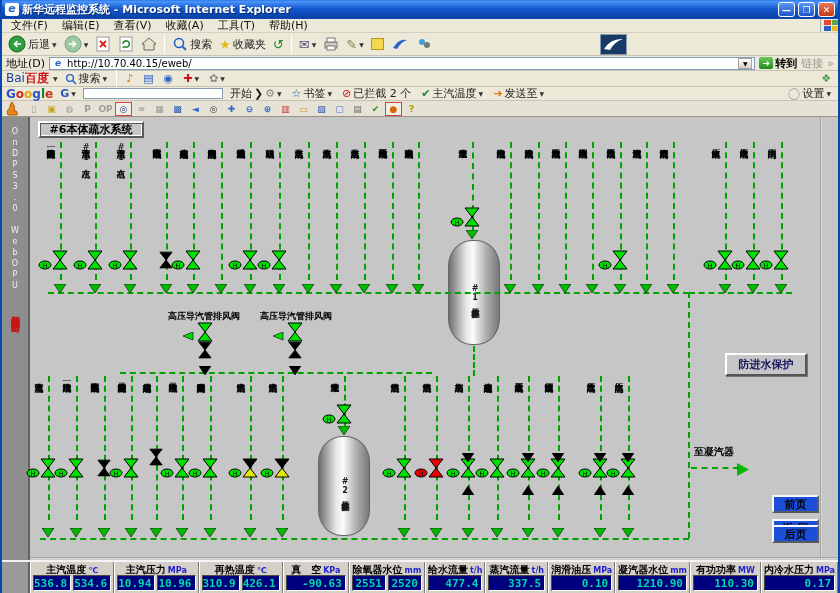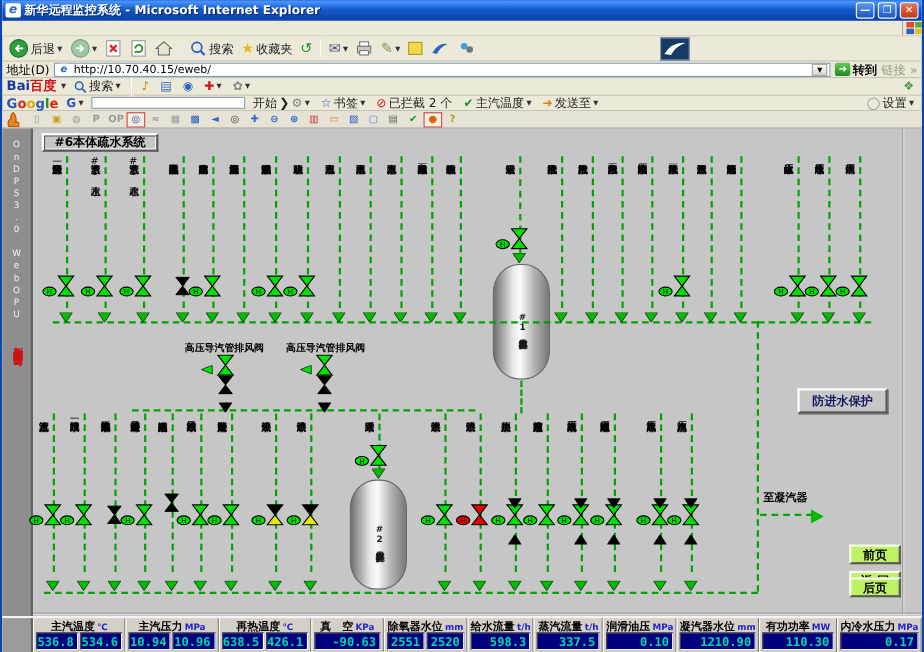--- a/index.html
+++ b/index.html
@@ -35,21 +35,21 @@
   .addressbar { height:15px; display:flex; align-items:center; gap:4px; font-size:11px; padding:0 4px; border-bottom:1px solid #c8c4b4; }
   .addr-input { flex:1; height:13px; background:#fff; border:1px solid #7f9db9; display:flex; align-items:center; gap:3px; font-size:10px; padding:0 2px; }
   .addr-url { flex:1; color:#000; }
   .mini-drop { width:14px; height:11px; background:linear-gradient(#fdfdfd,#d8d4c8); border:1px solid #9a96884; border:1px solid #a8a498; font-size:6px; text-align:center; line-height:10px; }
   .gobtn { display:flex; align-items:center; gap:2px; font-size:11px; font-weight:bold; }
   .goico { width:14px; height:12px; background:linear-gradient(#6aca5a,#1e8a1e); border-radius:2px; color:#fff; font-size:9px; line-height:12px; text-align:center; font-weight:bold; }
   .dim { color:#9a968a; }
   
   .baidubar, .googlebar { display:flex; align-items:center; gap:4px; font-size:11px; padding:0 4px; border-bottom:1px solid #c8c4b4; }
   .baidubar { height:16px; } .googlebar { height:14px; }
-  .logo-bai { font-weight:bold; font-size:12px; color:#1a3aa0; }
+  .logo-bai { font-weight:normal; font-size:12px; color:#1a3aa0; }
   .logo-du  { font-weight:bold; font-size:12px; color:#d0121a; }
   .bd-input { width:170px; height:12px; background:#fff; border:1px solid #8a9ab0; color:#999; font-size:9px; display:flex; align-items:center; justify-content:space-between; padding:0 2px; }
   .mini-btn { display:flex; align-items:center; gap:2px; font-size:11px; padding:0 3px; color:#222; }
   .g-logo b { font-size:12px; }
   .g-b{color:#2a54c8} .g-r{color:#d02a1a} .g-y{color:#e0a800} .g-g{color:#18882a}
   .g-input { width:140px; height:11px; background:#fff; border:1px solid #8a9ab0; }
   .settings-right { margin-left:auto; display:flex; align-items:center; gap:2px; }
   
   .appbar { height:16px; display:flex; align-items:center; gap:1px; padding:0 2px; background:#e6e2d6; border-bottom:1px solid #98948a; }
   .app-icon { min-width:17px; height:14px; display:flex; align-items:center; justify-content:center; font-size:9px; font-weight:bold; border:1px solid transparent; }
@@ -70,21 +70,21 @@
   .piece { position:absolute; }
   .tank { position:absolute; border-radius:24px/26px; border:1px solid #666;
           background:linear-gradient(90deg,#6f6f6f,#e8e8e8 35%,#fbfbfb 48%,#b5b5b5 72%,#787878);
           display:flex; align-items:center; justify-content:center; }
   .tank-label { writing-mode:vertical-rl; text-orientation:upright; font-size:8px; font-weight:bold; color:#1a1a1a; }
   .vent-label { position:absolute; font-size:9px; font-weight:bold; color:#000; white-space:nowrap; }
   .prot-box { position:absolute; left:695px; top:236px; width:82px; height:23px; background:#c6c6c6;
               border:2px solid; border-color:#ffffff #555 #555 #ffffff; box-shadow:1px 1px 0 #777;
               font-size:11px; font-weight:bold; color:#16165e; display:flex; align-items:center; justify-content:center; }
   .cond-label { position:absolute; left:664px; top:328px; font-size:10px; font-weight:bold; color:#000; }
-  .nav-btn { position:absolute; left:742px; width:47px; height:18px; background:#bef264;
+  .nav-btn { position:absolute; left:742px; width:47px; height:18px; background:#1d4ed8;
              border:2px solid; border-color:#f8f8f8 #5a5a5a #5a5a5a #f8f8f8;
              font-size:11px; font-weight:bold; color:#000; display:flex; align-items:center; justify-content:center; }
   .cv-div-v { position:absolute; left:790px; top:0; width:2px; height:443px; background:linear-gradient(90deg,#898989,#f2f2f2); }
   .cv-edge-b { position:absolute; left:0; top:440px; width:810px; height:2px; background:linear-gradient(180deg,#898989,#f2f2f2); }
   
   .statusbar { height:33px; display:flex; background:#d4d0c8; border-top:2px solid #f4f4f4; }
   .sb-spacer { width:28px; background:#9a9a9a; border-right:2px solid #636363; }
   .panel { display:flex; flex-direction:column; border-left:1px solid #fff; border-right:1px solid #7a7a7a; padding:1px 2px 2px; }
   .plabel { display:flex; justify-content:center; align-items:baseline; gap:2px; font-size:10px; font-weight:bold; color:#000; height:12px; white-space:nowrap; }
   .punit { font-size:8px; color:#2222cc; }
@@ -100,20 +100,28 @@
 
   <div class="titlebar">
     <div class="app-ico">e</div>
     <div class="title-text">新华远程监控系统 - Microsoft Internet Explorer</div>
     <div class="tbtn">—</div>
     <div class="tbtn">❐</div>
     <div class="tbtn close">✕</div>
   </div>
 
   <div class="menubar">
+    <span style="display:flex;">
+        <span class="menu-item">文件(F)</span>
+        <span class="menu-item">编辑(E)</span>
+        <span class="menu-item">查看(V)</span>
+        <span class="menu-item">收藏(A)</span>
+        <span class="menu-item">工具(T)</span>
+        <span class="menu-item">帮助(H)</span>
+      </span>
     <span class="winlogo">
       <span style="background:#e04a2a"></span>
         <span style="background:#56a843"></span>
       <span style="background:#2a62c8"></span>
         <span style="background:#e8b820"></span>
     </span>
   </div>
 
   <div class="toolbar">
     <div class="tb">
@@ -861,21 +869,21 @@
             <div class="pval">10.94</div>
             <div class="pval">10.96</div>
           </div>
         </div>
         <div class="panel" style="flex: 70 0 0px;">
           <div class="plabel">
             <span>再热温度</span>
             <span class="punit">℃</span>
           </div>
           <div class="pvals">
-            <div class="pval">638.5</div>
+            <div class="pval">310.9</div>
             <div class="pval">426.1</div>
           </div>
         </div>
         <div class="panel" style="flex: 72 0 0px;">
           <div class="plabel">
             <span>真　空</span>
             <span class="punit">KPa</span>
           </div>
           <div class="pvals">
             <div class="pval">-90.63</div>
@@ -890,21 +898,21 @@
             <div class="pval">2551</div>
             <div class="pval">2520</div>
           </div>
         </div>
         <div class="panel" style="flex: 64 0 0px;">
           <div class="plabel">
             <span>给水流量</span>
             <span class="punit">t/h</span>
           </div>
           <div class="pvals">
-            <div class="pval">598.3</div>
+            <div class="pval">477.4</div>
           </div>
         </div>
         <div class="panel" style="flex: 68 0 0px;">
           <div class="plabel">
             <span>蒸汽流量</span>
             <span class="punit">t/h</span>
           </div>
           <div class="pvals">
             <div class="pval">337.5</div>
           </div>

